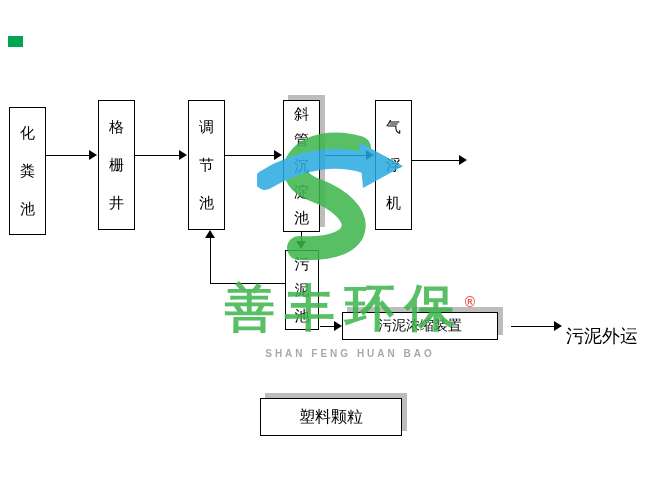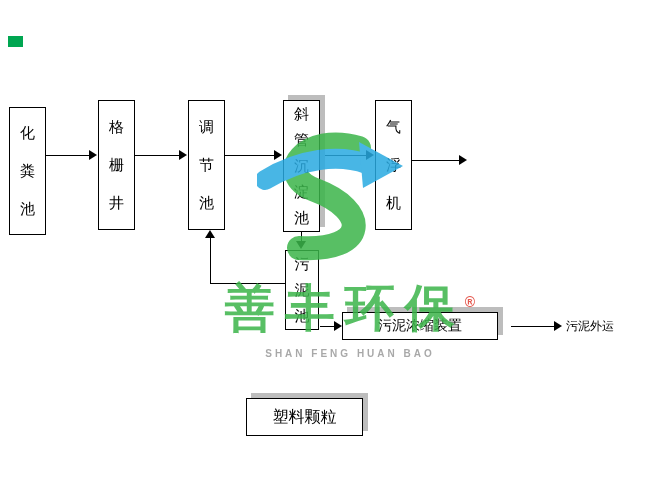--- a/index.html
+++ b/index.html
@@ -18,21 +18,21 @@
   .lh38{line-height:38px;}
   .lh26{line-height:26px;}
   .hline{position:absolute;height:1px;background:var(--line);z-index:1;}
   .vline{position:absolute;width:1px;background:var(--line);z-index:1;}
   .head-right{position:absolute;width:0;height:0;z-index:1;
     border-left:8px solid var(--line);border-top:5px solid transparent;border-bottom:5px solid transparent;}
   .head-down{position:absolute;width:0;height:0;z-index:1;
     border-top:8px solid var(--line);border-left:5px solid transparent;border-right:5px solid transparent;}
   .head-up{position:absolute;width:0;height:0;z-index:1;
     border-bottom:8px solid var(--line);border-left:5px solid transparent;border-right:5px solid transparent;}
-  .plain-label{position:absolute;font-size:12px;z-index:2;}
+  .plain-label{position:absolute;font-size:18px;z-index:2;margin-top:6px;}
   .corner-mark{position:absolute;left:8px;top:36px;width:15px;height:11px;background:var(--corner);z-index:2;}
   .watermark{position:absolute;left:0;top:0;width:650px;height:428px;opacity:0.85;z-index:5;pointer-events:none;}
   .wm-logo{position:absolute;left:257px;top:126px;width:148px;height:148px;}
   .wm-logo .s-swirl{fill:none;stroke:var(--green);stroke-width:24;stroke-linecap:round;}
   .wm-logo .arrow-shaft{fill:none;stroke:var(--blue);stroke-width:20;stroke-linecap:round;}
   .wm-logo .arrow-head{fill:var(--blue);}
   .wm-brand{
     position:absolute;left:200px;top:283px;width:300px;text-align:center;
     font-size:50px;font-weight:bold;letter-spacing:10px;color:var(--green);
     line-height:1.0;white-space:nowrap;
@@ -72,21 +72,21 @@
 浮
 机</div>
 
 
   <div class="box lh26" style="left:285px;top:250px;width:34px;height:80px">污
 泥
 池</div>
 
   <div class="box shadowed" style="left:342px;top:312px;width:156px;height:28px;font-size:14px">污泥浓缩装置</div>
 
-  <div class="box shadowed" style="left:246px;top:398px;width:117px;height:38px;font-size:16px">塑料颗粒</div>
+  <div class="box shadowed" style="left:260px;top:398px;width:142px;height:38px;font-size:16px">塑料颗粒</div>
 
   <div class="plain-label" style="left:566px;top:318px">污泥外运</div>
 
   <div class="hline" style="left:46px;top:155px;width:44px"></div>
   <div class="head-right" style="left:89px;top:150px"></div>
 
   <div class="hline" style="left:135px;top:155px;width:44px"></div>
   <div class="head-right" style="left:179px;top:150px"></div>
 
   <div class="hline" style="left:225px;top:155px;width:50px"></div>

